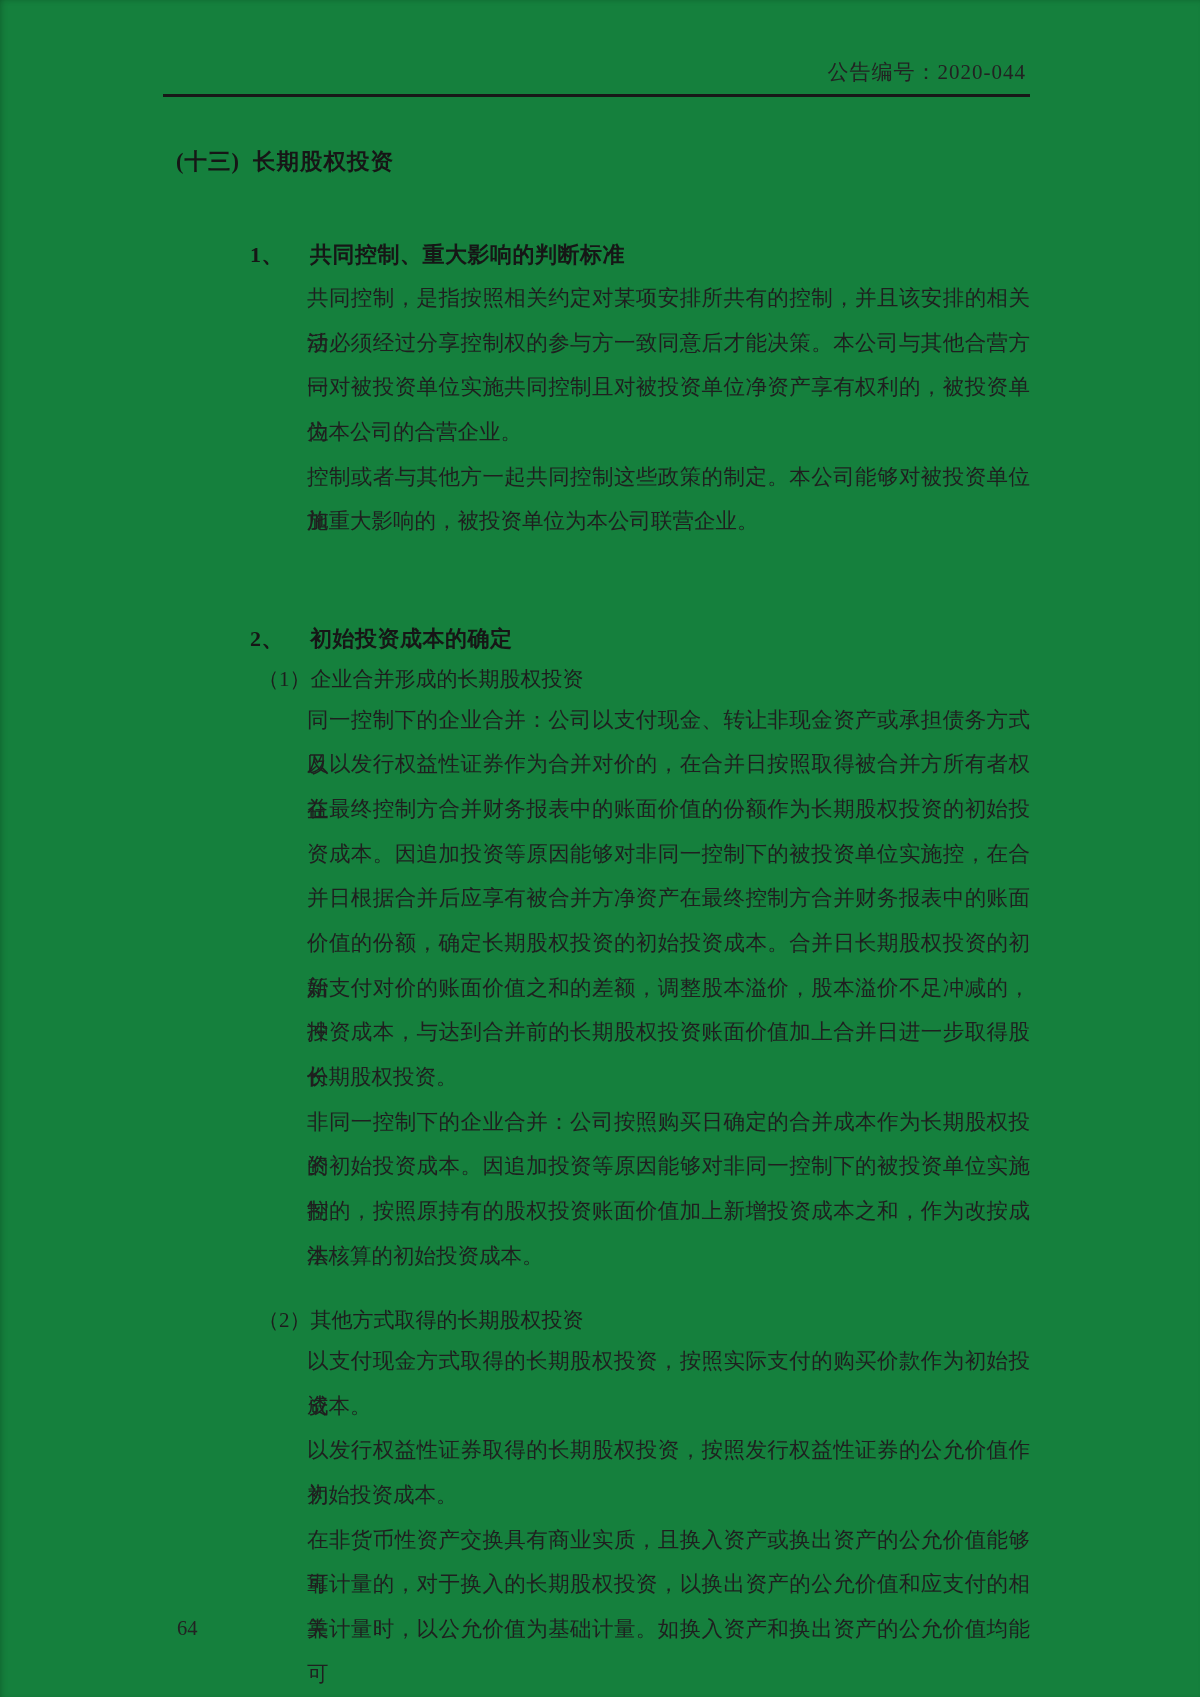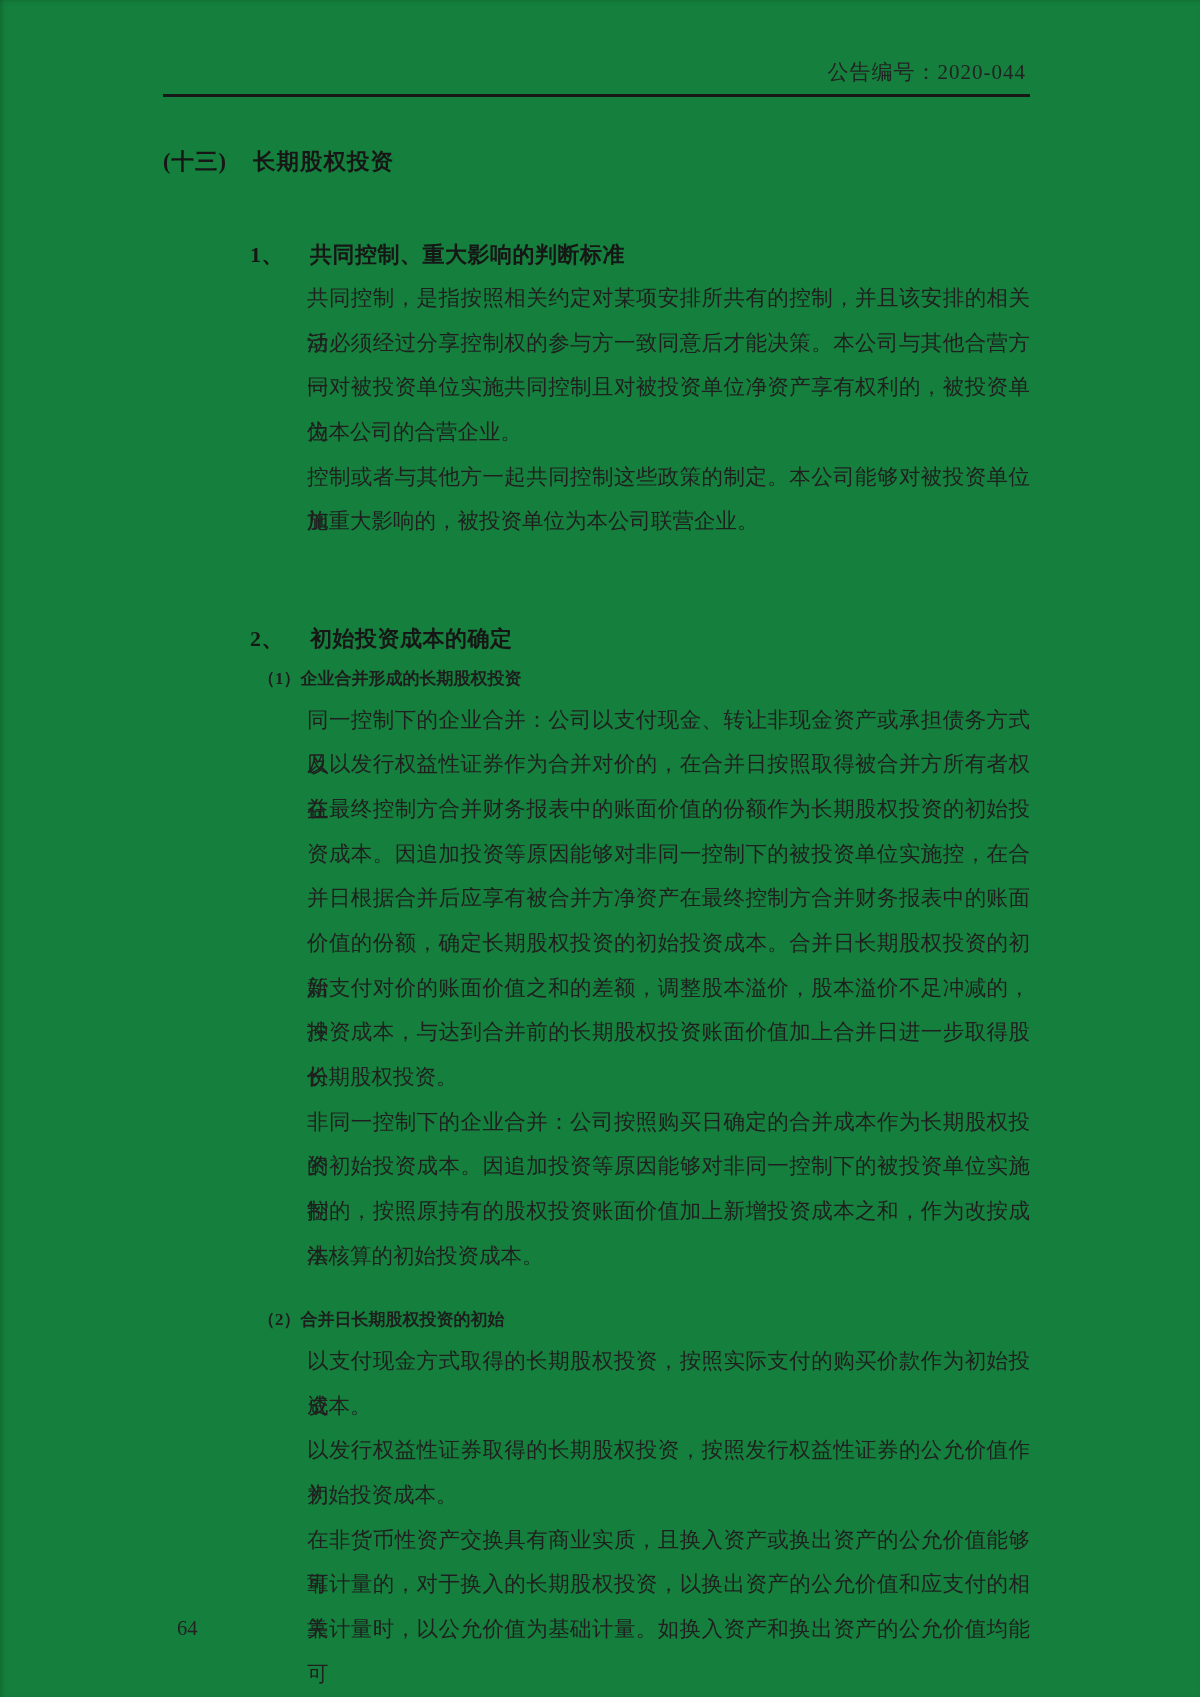--- a/index.html
+++ b/index.html
@@ -25,35 +25,35 @@
   .rule {
     position: absolute; top: 94px; left: 163px;
     width: 867px; height: 3px;
     background: #181818; border: none; margin: 0; padding: 0;
   }
   .section-heading {
     position: absolute; top: 146px; left: 163px; width: 867px;
     font-size: 22.5px; font-weight: bold; letter-spacing: 1px;
     color: #161616;
   }
-  .section-label { display: inline-block; width: 90px; }
+  .section-label { display: inline-block; width: 90px; text-align: center; }
   .doc-body {
     position: absolute; top: 186px; left: 163px; width: 867px;
   }
   .h2 {
     height: 42px; line-height: 42px;
     font-size: 22px; font-weight: bold;
     padding-left: 87px; letter-spacing: 0.5px;
     color: #161616;
     margin-top: 48px;
   }
   .h2 .num { display: inline-block; width: 60px; }
   .h3 {
     height: 38px; line-height: 38px;
-    font-size: 17px; font-weight: bold;
+    font-size: 21px; font-weight: normal;
     padding-left: 95px;
     color: #1d1d1d;
   }
   .line {
     height: 44.65px; line-height: 44.65px;
     font-size: 21.5px;
     padding-left: 144px;
     text-align: justify;
     color: #1f1f1f;
     white-space: nowrap;
@@ -100,21 +100,21 @@
       <div class="line fill">并日根据合并后应享有被合并方净资产在最终控制方合并财务报表中的账面</div>
       <div class="line fill">价值的份额，确定长期股权投资的初始投资成本。合并日长期股权投资的初始</div>
       <div class="line fill">新支付对价的账面价值之和的差额，调整股本溢价，股本溢价不足冲减的，冲</div>
       <div class="line fill">投资成本，与达到合并前的长期股权投资账面价值加上合并日进一步取得股份</div>
       <div class="line">长期股权投资。</div>
       <div class="line fill">非同一控制下的企业合并：公司按照购买日确定的合并成本作为长期股权投资</div>
       <div class="line fill">的初始投资成本。因追加投资等原因能够对非同一控制下的被投资单位实施控</div>
       <div class="line fill">制的，按照原持有的股权投资账面价值加上新增投资成本之和，作为改按成本</div>
       <div class="line">法核算的初始投资成本。</div>
       <div class="gap" style="height: 23px;"></div>
-      <div class="h3"><span>（2）</span><span>合并日长期股权投资的初始</span></div>
+      <div class="h3"><span>（2）</span><span>其他方式取得的长期股权投资</span></div>
       <div class="line fill">以支付现金方式取得的长期股权投资，按照实际支付的购买价款作为初始投资</div>
       <div class="line">成本。</div>
       <div class="line fill">以发行权益性证券取得的长期股权投资，按照发行权益性证券的公允价值作为</div>
       <div class="line">初始投资成本。</div>
       <div class="line fill">在非货币性资产交换具有商业实质，且换入资产或换出资产的公允价值能够可</div>
       <div class="line fill">靠计量的，对于换入的长期股权投资，以换出资产的公允价值和应支付的相关</div>
       <div class="line fill">靠计量时，以公允价值为基础计量。如换入资产和换出资产的公允价值均能可</div>
     </div>
 
   <div class="footer">

